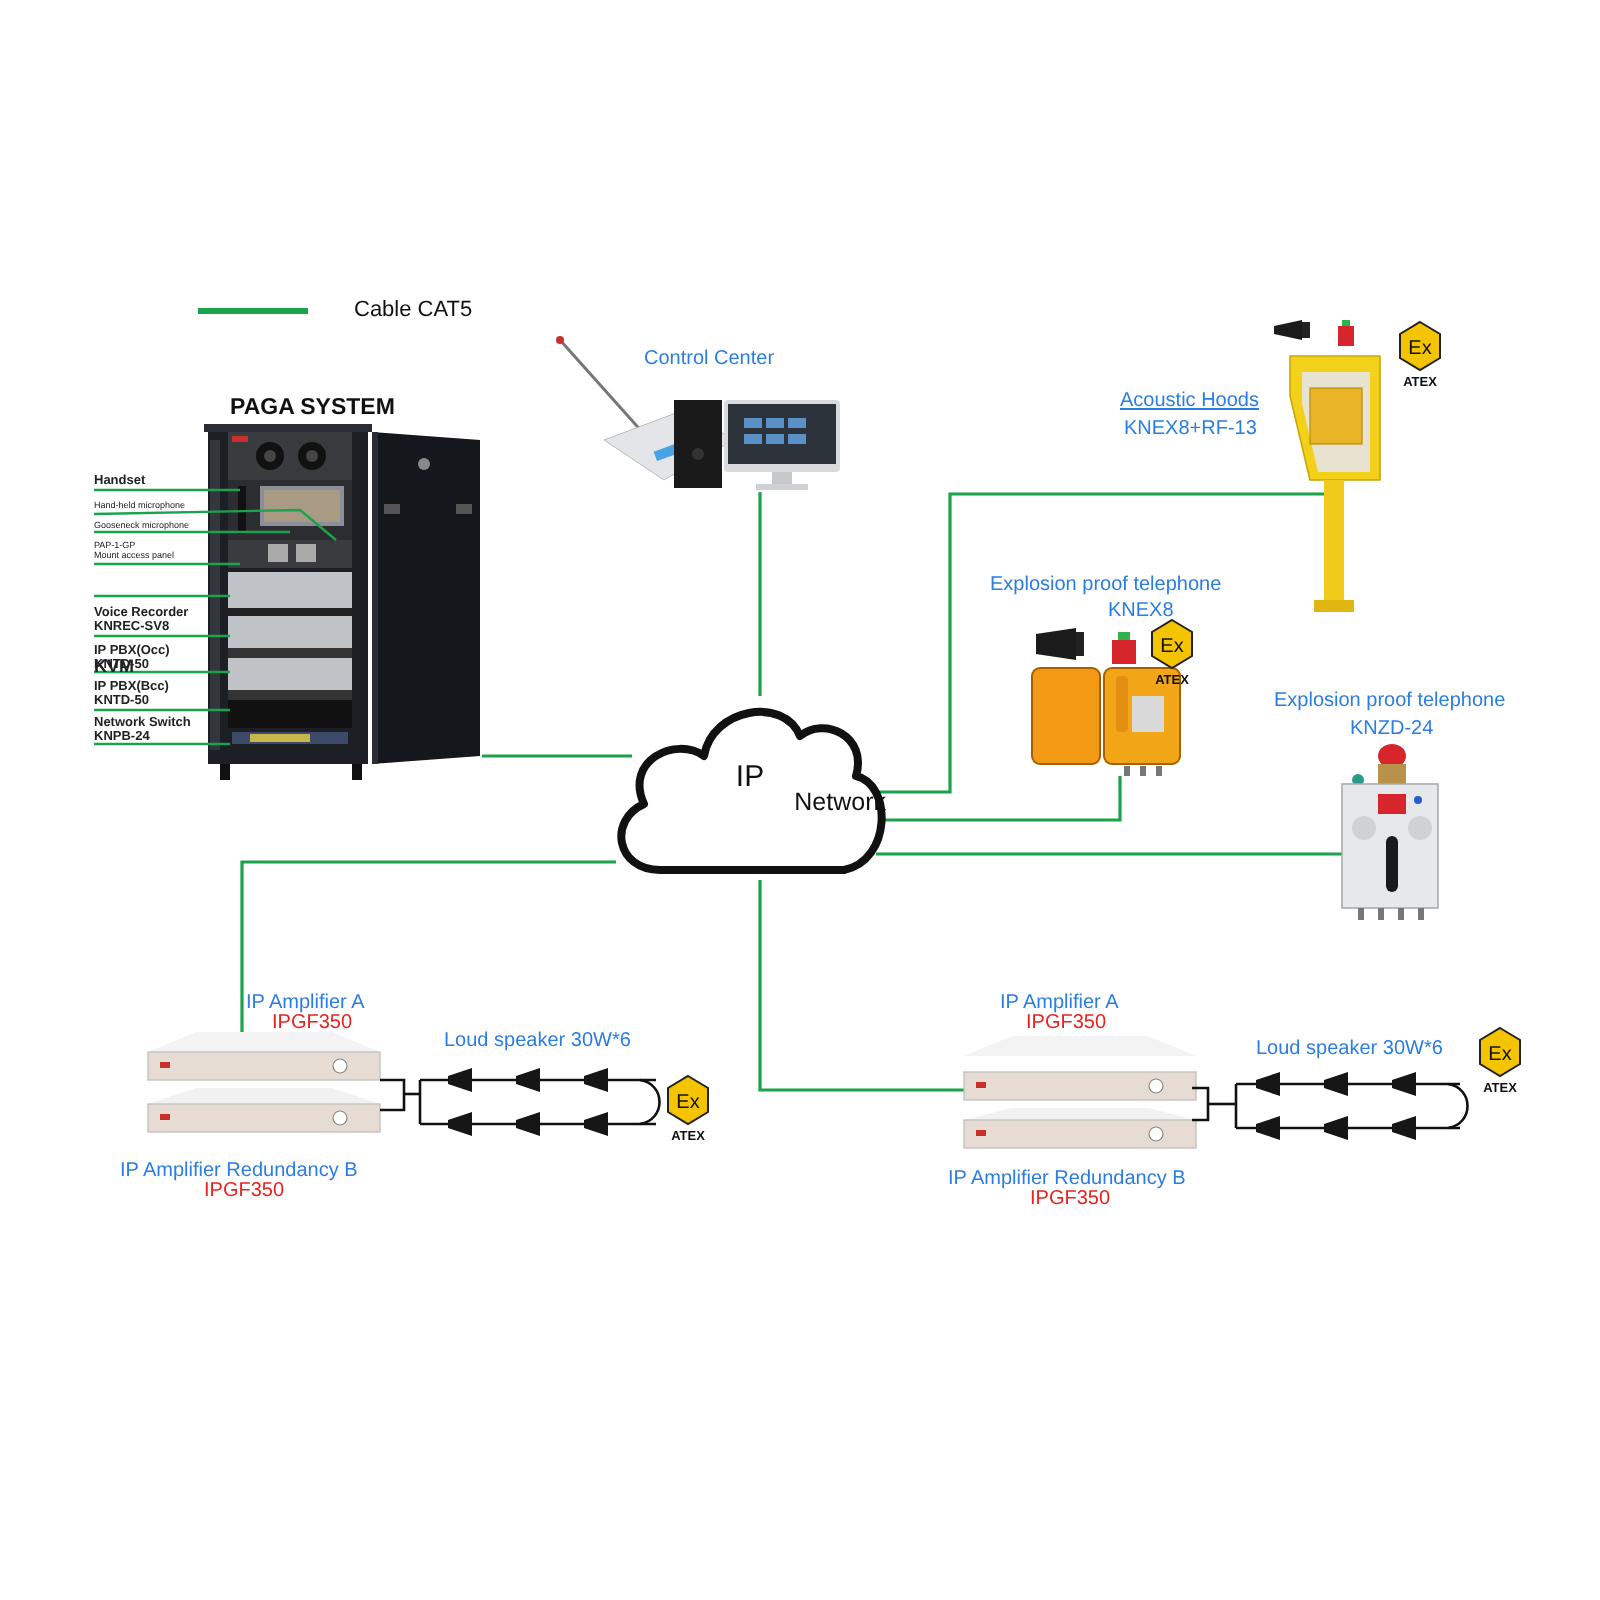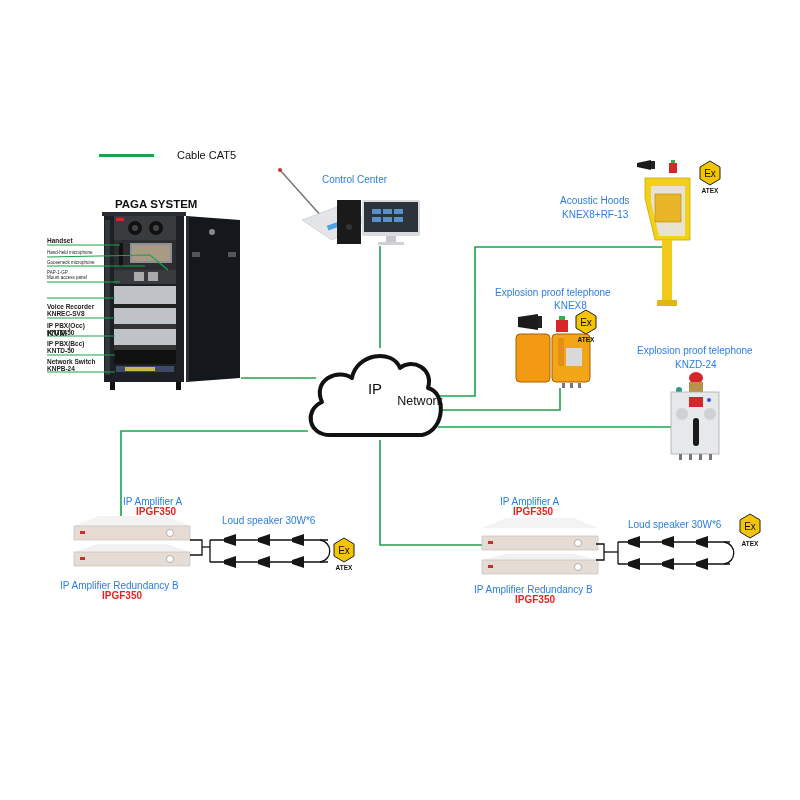--- a/index.html
+++ b/index.html
@@ -1,19 +1,19 @@
 <!DOCTYPE html>
 <html><head>
 <meta charset="utf-8">
 <style>
   html, body { margin:0; padding:0; background:#ffffff; }
   body { width:800px; height:800px; position:relative; overflow:hidden; font-family:"Liberation Sans", sans-serif; }
   .abs { position:absolute; }
   .lbl-blue { color:#2a7de1; font-size:10px; text-align:left; white-space:nowrap; font-family:"Liberation Sans", sans-serif; }
-  .lbl-red { color:#e8231f; font-size:10px; font-weight:bold; text-align:center; white-space:nowrap; font-family:"Liberation Sans", sans-serif; }
+  .lbl-red { color:#e8231f; font-size:10px; font-weight:normal; text-align:center; white-space:nowrap; font-family:"Liberation Sans", sans-serif; }
   .lbl-black { color:#111; font-family:"Liberation Sans", sans-serif; white-space:nowrap; }
   .rack-lbl { position:absolute; left:47px; font-size:6.5px; font-weight:bold; color:#222; line-height:7px; font-family:"Liberation Sans", sans-serif; white-space:nowrap; }
   .rack-lbl.small { font-size:4.5px; line-height:5px; font-weight:normal; }
   .rack-lbl.big { font-size:9px; line-height:10px; }
   svg text { font-family:"Liberation Sans", sans-serif; }
 </style>
 </head>
 <body>
 
 <svg class="abs" style="left:0;top:0" width="800" height="800">
@@ -140,21 +140,21 @@
   <rect x="114" y="71" width="10" height="6" fill="#c7c8cb"></rect>
   <rect x="106" y="77" width="26" height="3" fill="#d0d1d4"></rect>
 </svg>
 
 <svg class="abs" style="left:300px;top:340px" width="150" height="105">
   <path d="M30 95 C8 95 4 70 22 62 C12 40 38 28 52 38 C56 14 92 8 100 28 C112 18 134 28 128 48 C146 52 146 90 122 95 Z" fill="#ffffff" stroke="#111" stroke-width="4" stroke-linejoin="round"></path>
 </svg>
 <div class="abs lbl-black" style="left:300px;top:383px;width:150px;text-align:center;font-size:15px;line-height:12px;">IP</div>
 <div class="abs lbl-black" style="left:300px;top:395px;width:143px;text-align:right;font-size:12.5px;line-height:12px;">Network</div>
 
-<div class="abs lbl-blue" style="left:560px;top:195px;">Acoustic Hoods</div>
+<div class="abs lbl-blue" style="left:560px;top:195px;text-decoration:underline;">Acoustic Hoods</div>
 <div class="abs lbl-blue" style="left:562px;top:209px;">KNEX8+RF-13</div>
 <svg class="abs" style="left:635px;top:158px" width="60" height="155">
 
   <path d="M2 5 L16 2 L16 12 L2 9 Z" fill="#1b1b1b"></path>
   <rect x="16" y="3" width="4" height="8" fill="#222"></rect>
   <rect x="34" y="5" width="8" height="10" fill="#d7262b"></rect>
   <rect x="36" y="2" width="4" height="3" fill="#2db34a"></rect>
 
   <path d="M10 20 L55 20 L55 82 L20 82 L10 40 Z" fill="#f3d11a" stroke="#c9a800" stroke-width="0.8"></path>
   <path d="M16 28 L50 28 L50 78 L24 78 L16 44 Z" fill="#e8e2d0"></path>

